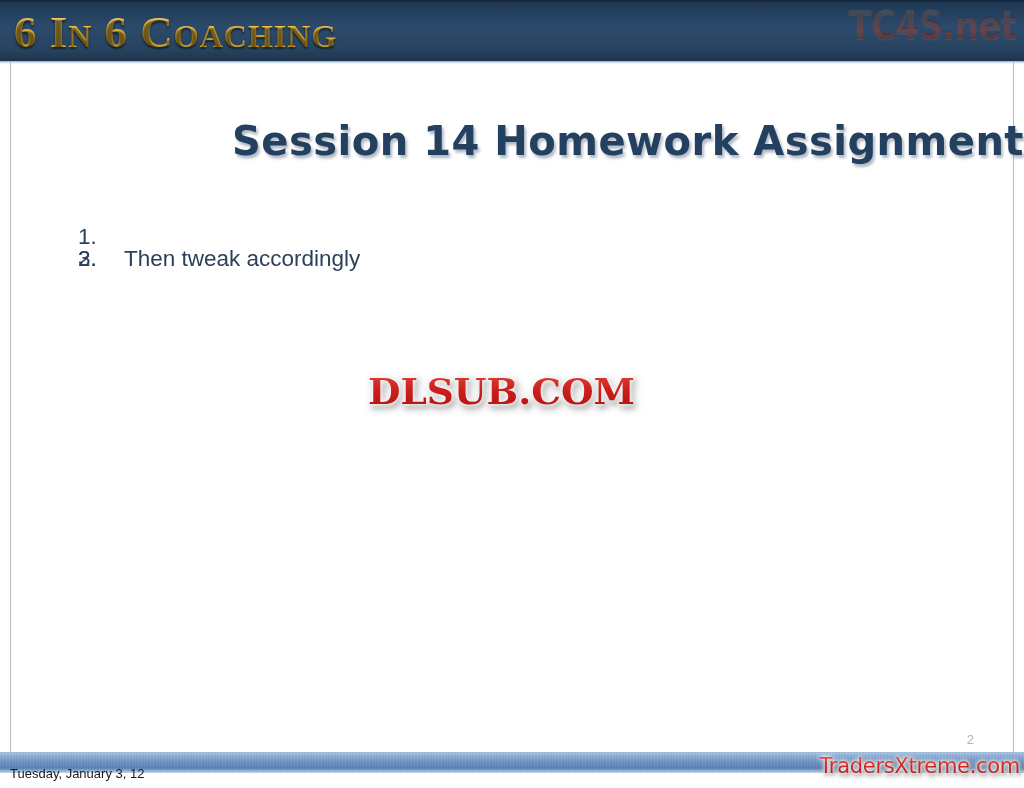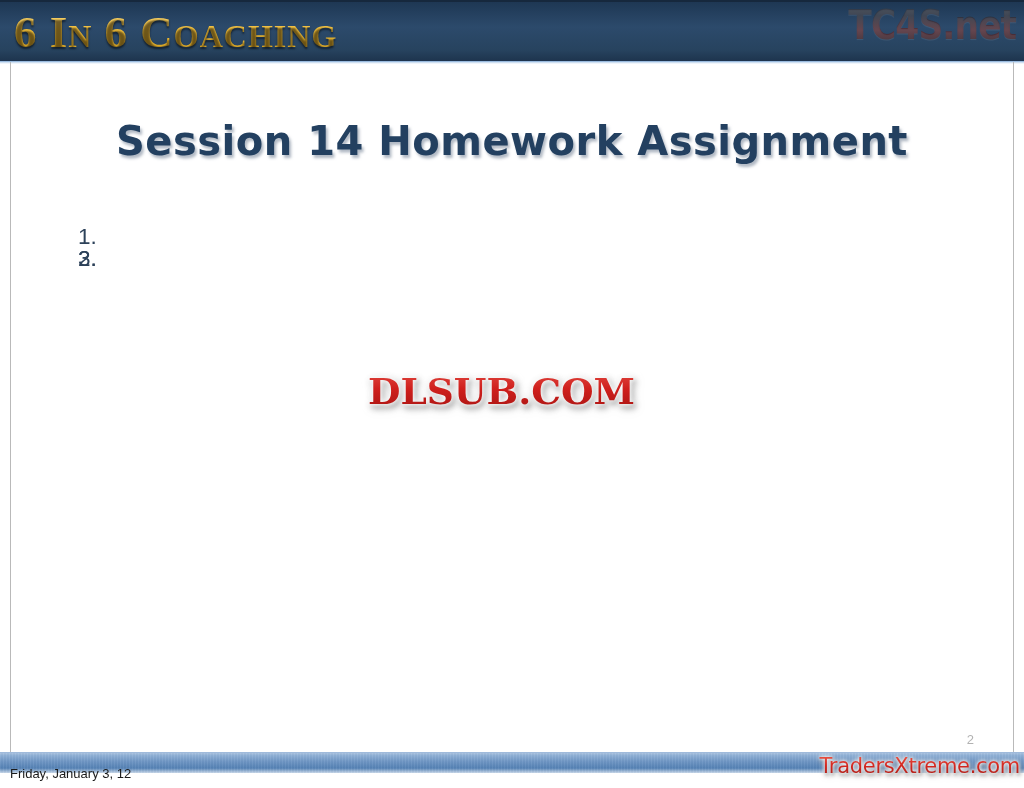--- a/index.html
+++ b/index.html
@@ -93,21 +93,21 @@
     -webkit-text-fill-color: transparent;
     text-shadow: 0 1px 1px rgba(255,255,255,0.10);
     white-space: nowrap;
   }
 
   
   #slide-title {
     position: absolute;
     left: 0; top: 118px;
     width: 1024px;
-    text-align: center;
+    text-align: right;
     font-family: "DejaVu Sans", sans-serif;
     font-weight: bold;
     font-size: 40px;
     letter-spacing: 0.5px;
     color: #234060;
     text-shadow: 2px 3px 3px rgba(150,160,175,0.75);
     white-space: nowrap;
   }
 
   
@@ -249,27 +249,28 @@
 
   <ol id="body-list">
     <li>
       <span class="num">1.</span>
     </li>
     <li>
       <span class="num">2.</span>
     </li>
     <li>
       <span class="num">3.</span>
+      <span>Then tweak accordingly</span>
     </li>
   </ol>
 
   <div id="dlsub-watermark">DLSUB.COM</div>
 
   <div id="page-number">2</div>
 
   <div id="footer-bar">
     <div id="footer-bar-shade"></div>
   </div>
   <div id="footer-bottom-strip"></div>
-  <div id="footer-date">Friday, January 3, 12</div>
+  <div id="footer-date">Tuesday, January 3, 12</div>
   <div id="tradersxtreme-logo">TradersXtreme.com</div>
 
 </div>
 
 </body></html>

